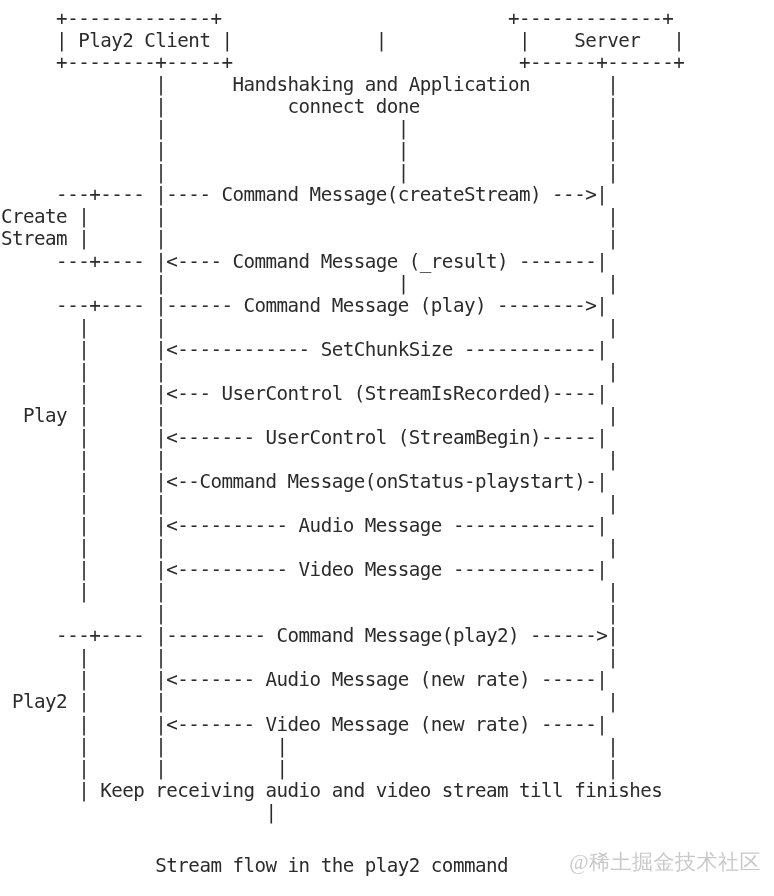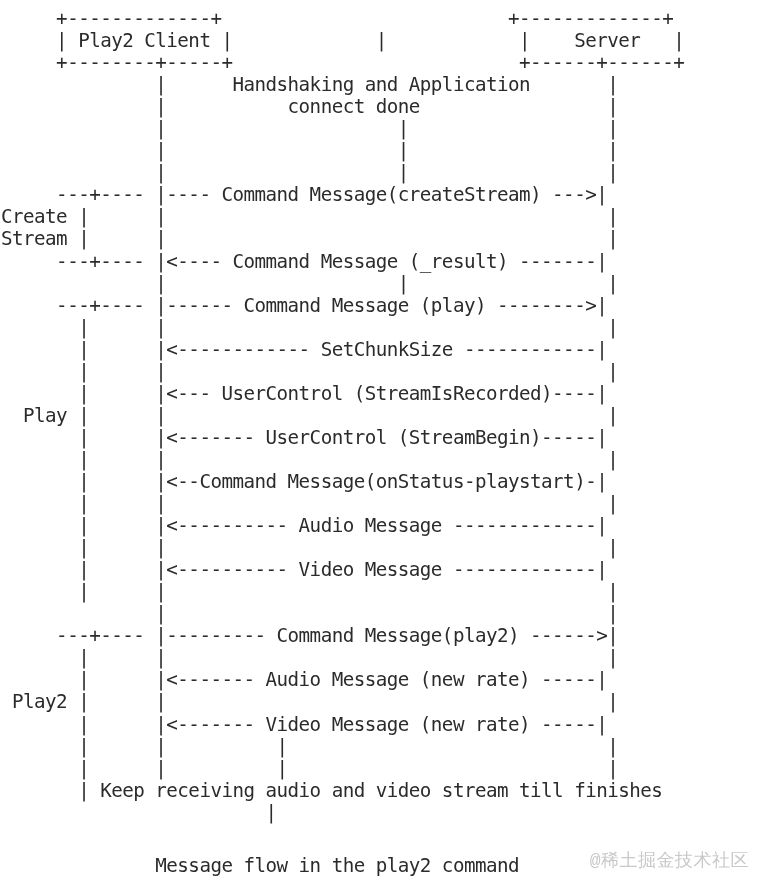--- a/index.html
+++ b/index.html
@@ -50,24 +50,24 @@
     font-family: "DejaVu Sans Mono", "Liberation Mono", monospace;
     font-size: 19.2px;
     line-height: 22.05px;
     letter-spacing: -0.53px;
     color: #2b2b2b;
     white-space: pre;
   }
 
   .watermark {
     position: absolute;
-    right: 25px;
+    right: 13px;
     top: 848px;
-    font-family: Liberation Mono, monospace;
-    font-size: 18px;
+    font-family: Liberation Serif, serif;
+    font-size: 21px;
     letter-spacing: 0.5px;
     color: #c9c9c9;
     white-space: pre;
     user-select: none;
   }
 </style>
 </head>
 <body>
 
 <div id="ascii-diagram">
@@ -103,17 +103,17 @@
      ---+---- |--------- Command Message(play2) ------&gt;|
        |      |                                        |
        |      |&lt;------- Audio Message (new rate) -----|
  Play2 |      |                                        |
        |      |&lt;------- Video Message (new rate) -----|
        |      |          |                             |
        |      |          |                             |
        | Keep receiving audio and video stream till finishes
                         |</pre>
 
-  <pre class="caption">              Message flow in the play2 command</pre>
+  <pre class="caption">              Stream flow in the play2 command</pre>
 
   <div class="watermark">@稀土掘金技术社区</div>
 
 </div>
 
 </body></html>

